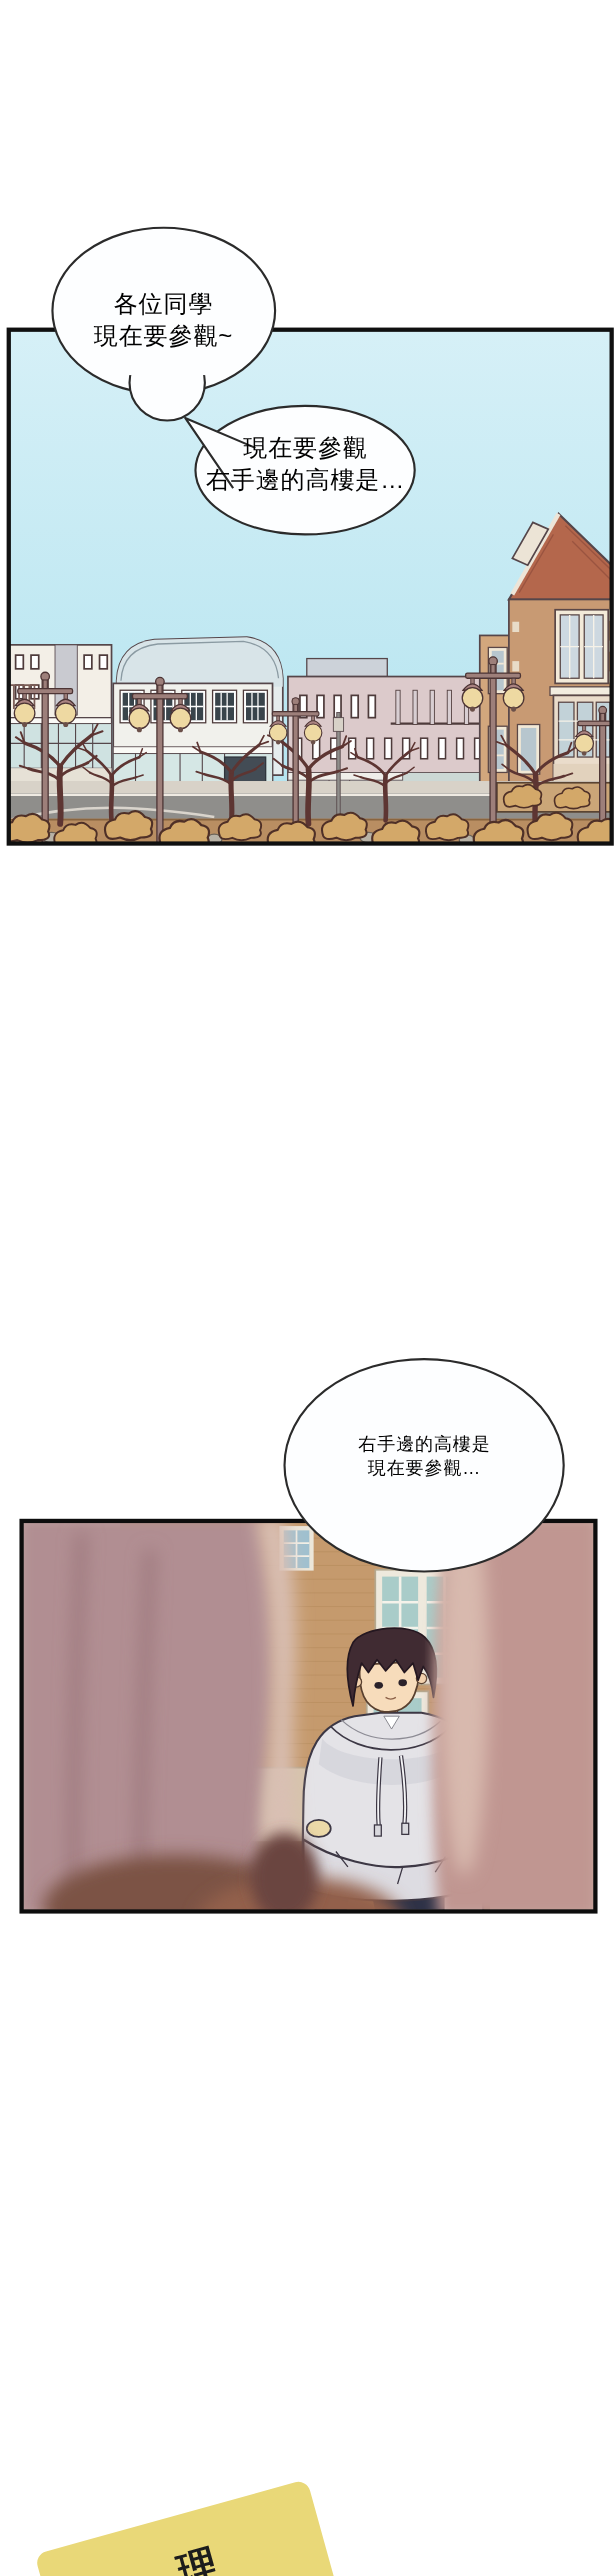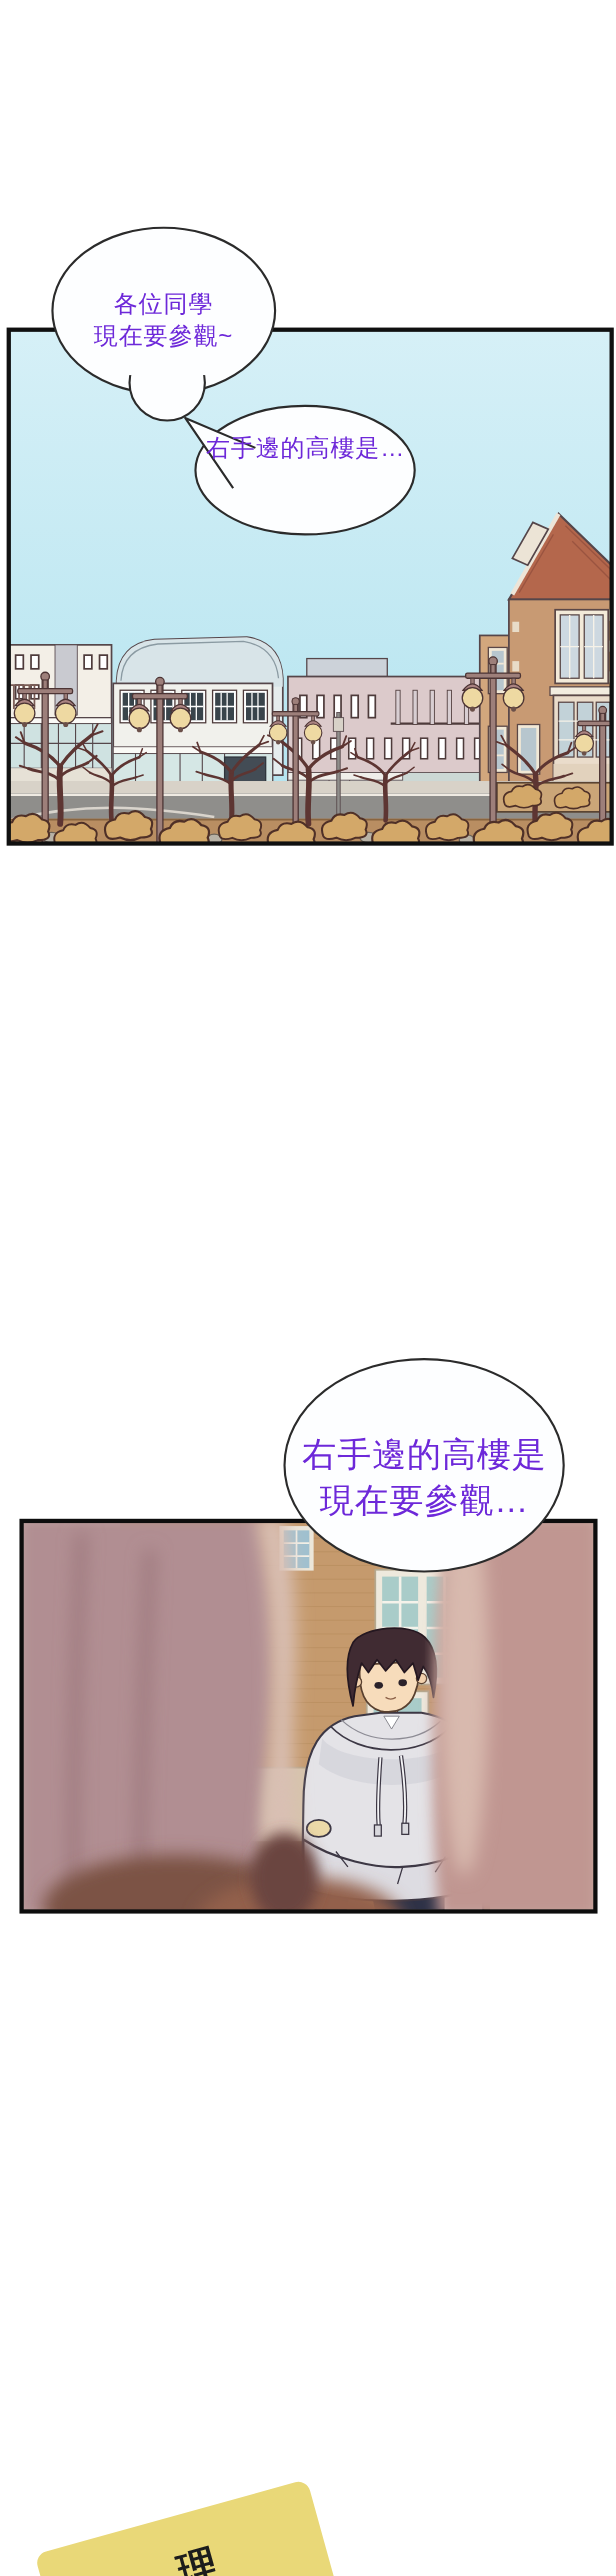--- a/index.html
+++ b/index.html
@@ -3,27 +3,27 @@
 <meta charset="utf-8">
 <style>
   html,body{margin:0;padding:0;background:#ffffff;}
   #page{
     position:relative;width:617px;height:2576px;margin:0 auto;
     background:#ffffff;overflow:hidden;
     font-family:"Liberation Sans","DejaVu Sans",sans-serif;
   }
   #artwork{position:absolute;left:0;top:0;}
   .bubble-text{
-    position:absolute;text-align:center;color:#6d28d9;
+    position:absolute;text-align:center;color:#000000;
     font-weight:500;letter-spacing:0.9px;line-height:1.34;
   }
   .bubble-text span{display:block;}
   #bubble1-text{left:52px;top:288px;width:223px;font-size:24px;}
   #bubble2-text{left:194px;top:432px;width:223px;font-size:24px;}
-  #bubble3-text{left:283px;top:1432px;width:283px;font-size:34px;}
+  #bubble3-text{left:283px;top:1432px;width:283px;font-size:18px;}
   #note-rotor{
     position:absolute;left:34px;top:2555px;width:283px;height:206px;
     transform:rotate(-15.5deg);transform-origin:top left;
   }
   #note-char{
     position:absolute;left:135px;top:29px;font-size:39px;font-weight:600;
     color:#1c1c1c;
   }
 </style>
 </head>
@@ -359,20 +359,21 @@
   <g transform="translate(40,2983) rotate(-15.5)">
     <rect x="0" y="0" width="330" height="240" rx="14" fill="#e9d878"></rect>
   </g>
 </svg>
 
 <div id="bubble1-text" class="bubble-text">
   <span>各位同學</span>
   <span>現在要參觀~</span>
 </div>
 <div id="bubble2-text" class="bubble-text">
+  <span>現在要參觀</span>
   <span>右手邊的高樓是…</span>
 </div>
 <div id="bubble3-text" class="bubble-text">
   <span>右手邊的高樓是</span>
   <span>現在要參觀…</span>
 </div>
 <div id="note-rotor">
   <span id="note-char">理</span>
 </div>
 

